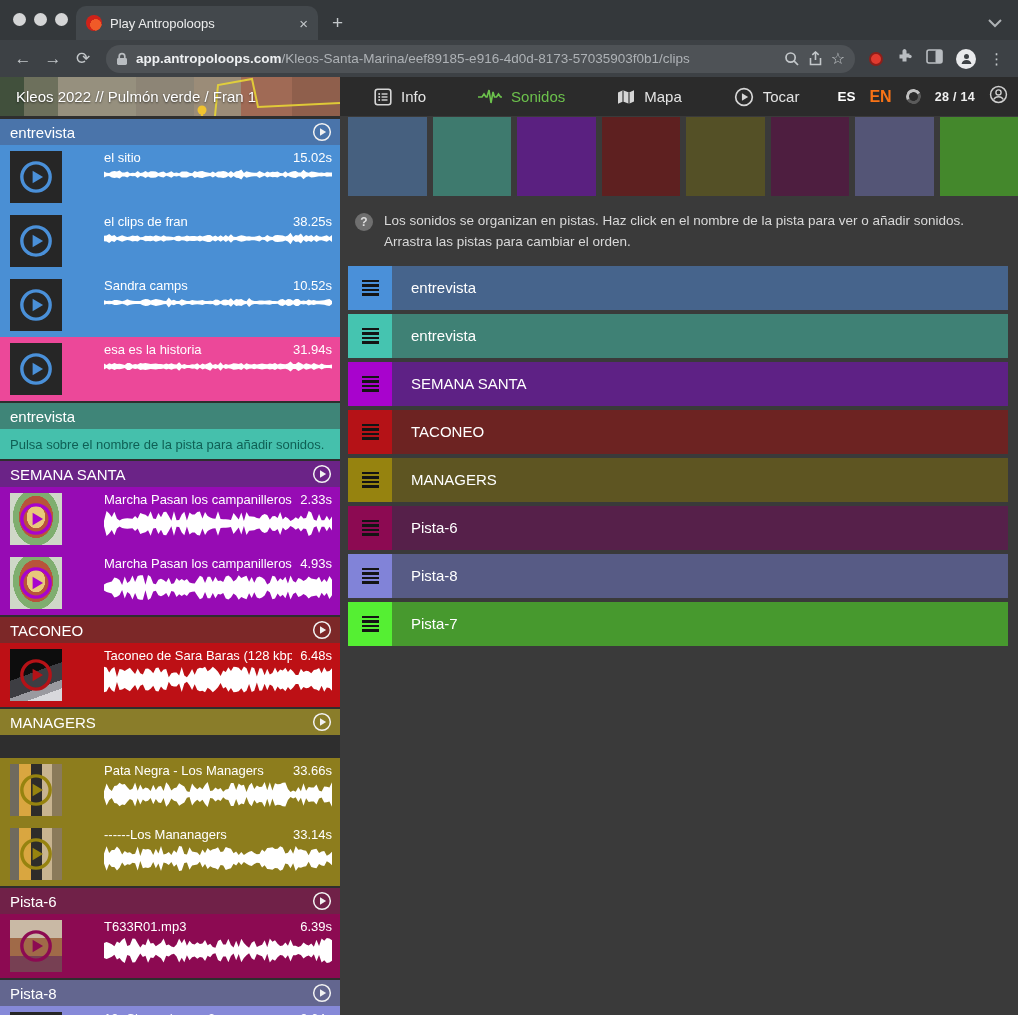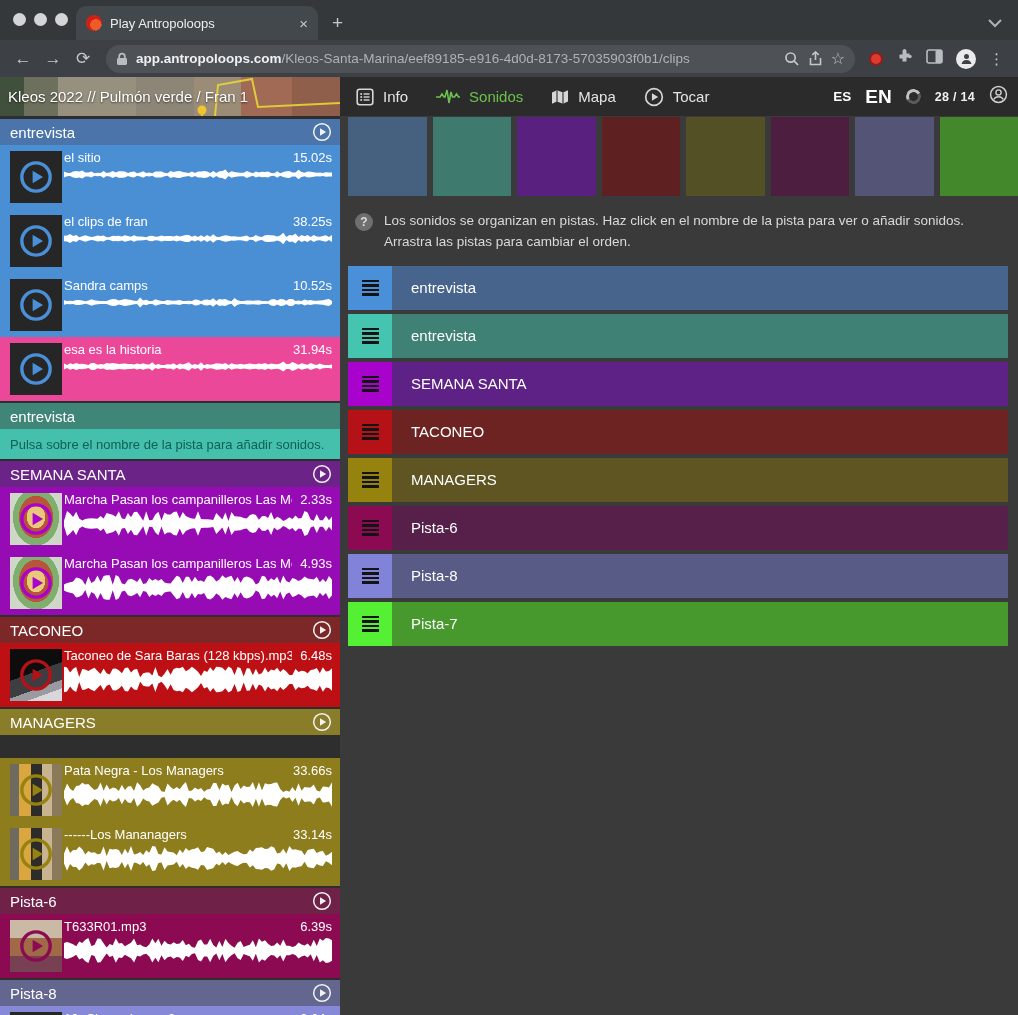--- a/index.html
+++ b/index.html
@@ -26,39 +26,39 @@
   .tool-icons{display:flex;align-items:center;gap:13px;padding:0 4px}
   .recdot{width:14px;height:14px;border-radius:50%;background:#e03a2f;border:2px solid #8c1f1a}
   .avatar{width:20px;height:20px;border-radius:50%;background:#e9eaec;display:flex;align-items:center;justify-content:center}
   .kebab{color:#c3c7ca;font-size:15px}
 
   
   .appheader{height:39px;background:#2b2b2b;display:flex;align-items:center;position:relative}
   .banner{width:340px;height:39px;flex:0 0 auto;position:relative;display:flex;align-items:center;
     background:linear-gradient(90deg,#41503c 0 7%,#6d705c 7% 17%,#96907e 17% 40%,#8d8576 40% 57%,#9b8c78 57% 71%,#a06a55 71% 86%,#8f5f4c 86%)}
   .banner svg.bound{position:absolute;inset:0}
-  .crumb{position:relative;z-index:2;font-size:15px;font-weight:500;color:#fff;padding-left:8px;text-shadow:0 1px 2px rgba(0,0,0,.6);white-space:nowrap}
-  .mainnav{display:flex;align-items:center;gap:28px;margin-left:16px}
+  .crumb{position:relative;z-index:2;font-size:15px;font-weight:500;color:#fff;padding-left:16px;text-shadow:0 1px 2px rgba(0,0,0,.6);white-space:nowrap}
+  .mainnav{display:flex;align-items:center;gap:52px;margin-left:34px}
   .navitem{display:flex;align-items:center;gap:9px;font-size:15px;color:#e4e4e4}
   .navitem.active{color:#6cc14c}
   .hdr-right{margin-left:auto;display:flex;align-items:center;gap:14px;padding-right:10px}
   .lang-on{font-size:13.5px;font-weight:700;color:#fff}
-  .lang-off{font-size:19px;font-weight:700;color:#ffffff}
+  .lang-off{font-size:16px;font-weight:700;color:#f97316}
   .spinner{width:15px;height:15px;border-radius:50%;border:3px solid #5a5a5a;border-top-color:#c2c2c2;border-left-color:#c2c2c2;transform:rotate(18deg)}
   .counter{font-size:12.5px;font-weight:700;color:#f0f0f0;letter-spacing:.3px}
 
   
   .content{display:flex;height:899px}
   .sidebar{width:340px;flex:0 0 auto;background:#2e2e2e;overflow:hidden;padding-top:3px}
   .sec{margin-bottom:2px}
   .sec-head{height:26px;display:flex;align-items:center;padding:0 8px 0 10px}
   .sec-title{font-size:15px;color:#fff}
   .sec-play{margin-left:auto;display:flex;align-items:center}
   .sec-note{height:30px;display:flex;align-items:center;padding:8px 10px;font-size:13px}
-  .clip{height:64px;position:relative;padding:5px 8px 0 64px}
+  .clip{height:64px;position:relative;padding:5px 8px 0 104px}
   .thumb{position:absolute;left:10px;top:6px;width:52px;height:52px;display:flex;align-items:center;justify-content:center}
   .th-dark{background:#262626}
   .th-virgen{background:radial-gradient(ellipse 58% 72% at 50% 46%,#e8c97a 0 30%,#b8543a 31% 56%,#7fae6f 57% 76%,#cfd8c8 77%)}
   .th-dancer{background:linear-gradient(160deg,#0d0d0d 0 45%,#3d3d42 45% 70%,#9a9aa0 70% 82%,#d8d8dc 82%)}
   .th-band{background:linear-gradient(90deg,#6f6a5e 0 18%,#d9a640 18% 40%,#2e2c2a 40% 62%,#c8b490 62% 80%,#8a7a5a 80%)}
   .th-arch{background:linear-gradient(180deg,#c9b9a5 0 35%,#a06a48 35% 70%,#774053 70%)}
   .clip-top{display:flex;align-items:baseline}
   .clip-name{font-size:13px;color:#fff;flex:1;white-space:nowrap;overflow:hidden}
   .clip-dur{font-size:13px;color:#fff;margin-left:8px}
   .clip-wave{margin-top:3px;line-height:0}

